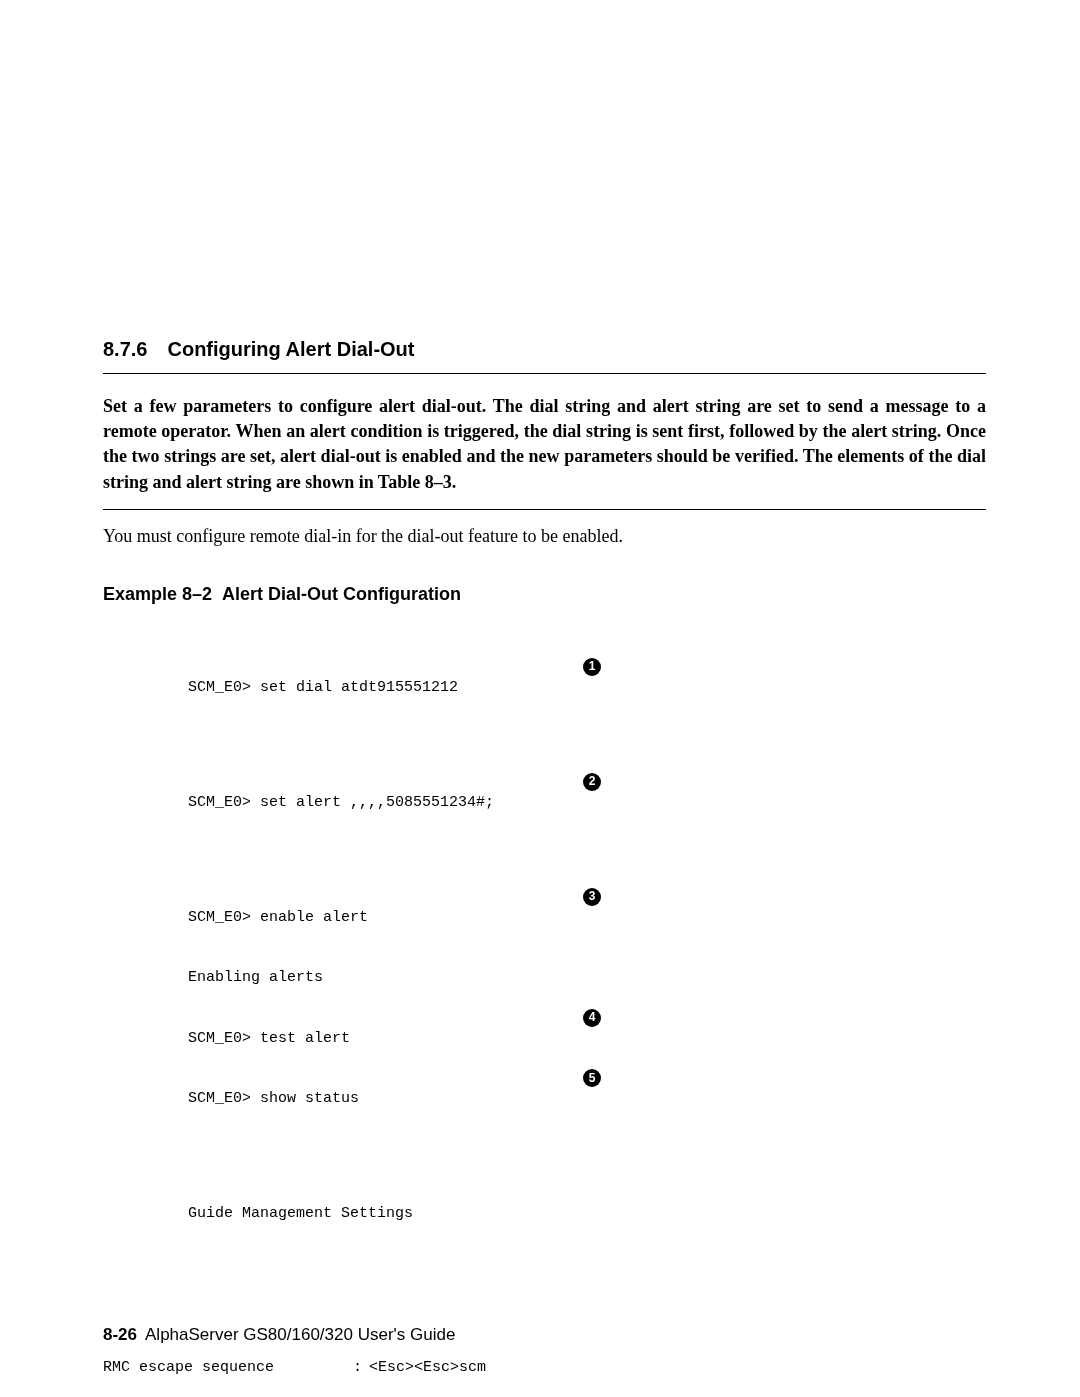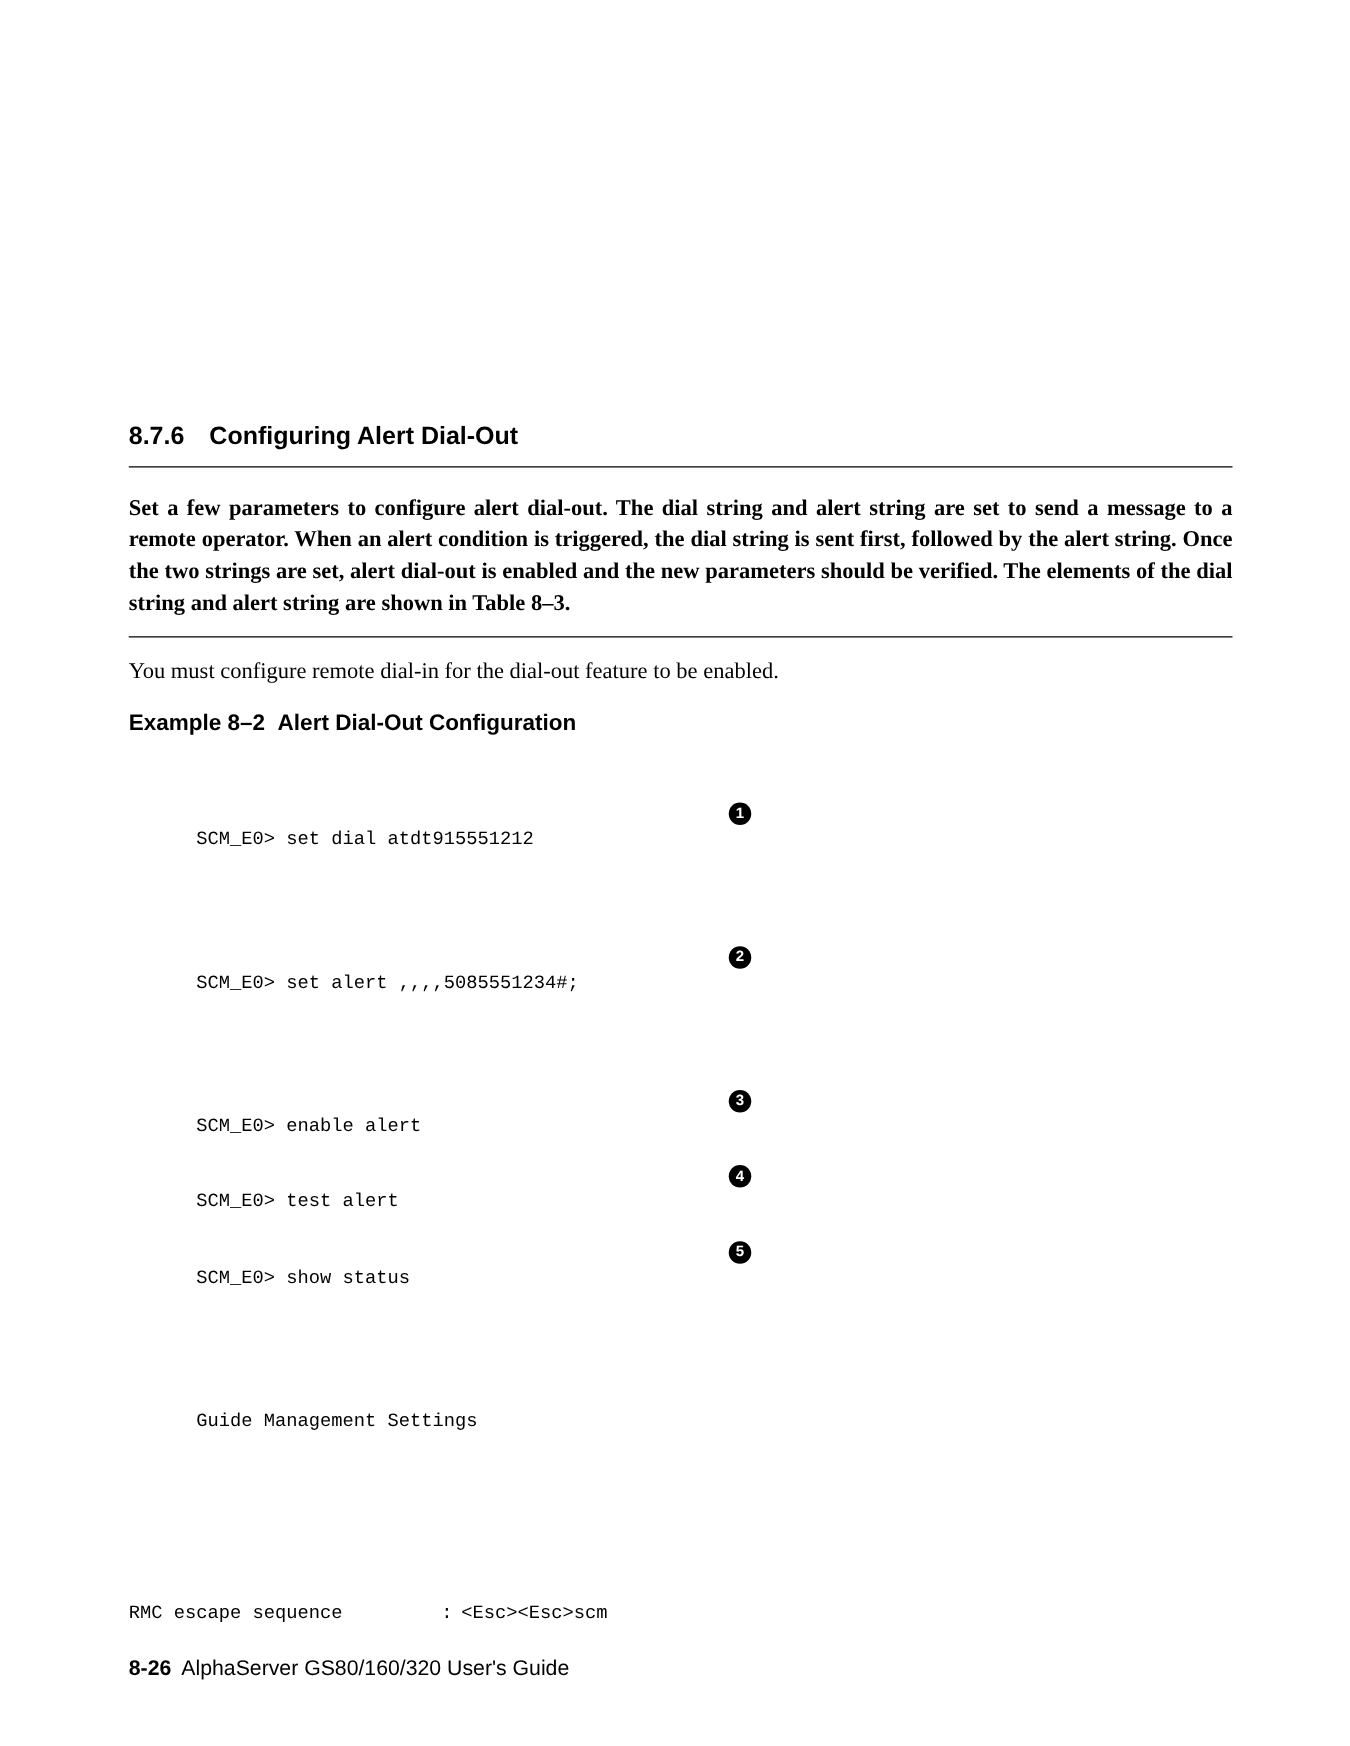--- a/index.html
+++ b/index.html
@@ -33,32 +33,32 @@
     .body-para {
       font-family: Georgia, 'Times New Roman', serif;
       font-size: 18px;
       line-height: 1.35;
       margin-top: 10px;
     }
     .example-heading {
       font-family: Arial, Helvetica, sans-serif;
       font-weight: bold;
       font-size: 18px;
-      margin-top: 20px;
+      margin-top: 36px;
       margin-bottom: 12px;
     }
     .terminal {
       font-family: 'Courier New', Courier, monospace;
       font-size: 15px;
       line-height: 1.35;
       white-space: pre;
       position: relative;
     }
     .term-row { position: relative; height: 20px; }
-    .term-row .txt { white-space: pre; }
+    .term-row .txt { white-space: pre; margin-left: 31px; }
     .callout {
       position: absolute;
       left: 480px;
       top: 0;
       display: inline-flex;
       align-items: center;
       justify-content: center;
       width: 18px;
       height: 18px;
       border-radius: 50%;
@@ -123,20 +123,23 @@
     <div class="term-row">
       <span class="txt">SCM_E0&gt; set alert ,,,,5085551234#;</span>
       <span class="callout">2</span>
     </div>
     <div class="spacer-14"></div>
     <div class="term-row">
       <span class="txt">SCM_E0&gt; enable alert</span>
       <span class="callout">3</span>
     </div>
     <div class="term-row">
+      <span class="txt">Enabling alerts</span>
+    </div>
+    <div class="term-row">
       <span class="txt">SCM_E0&gt; test alert</span>
       <span class="callout">4</span>
     </div>
     <div class="term-row">
       <span class="txt">SCM_E0&gt; show status</span>
       <span class="callout">5</span>
     </div>
     <div class="spacer-14"></div>
     <div class="term-row">
       <span class="txt">Guide Management Settings</span>

